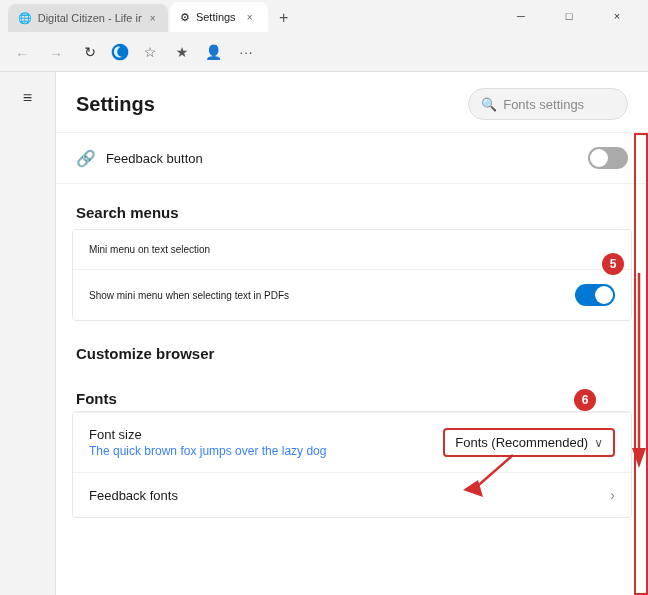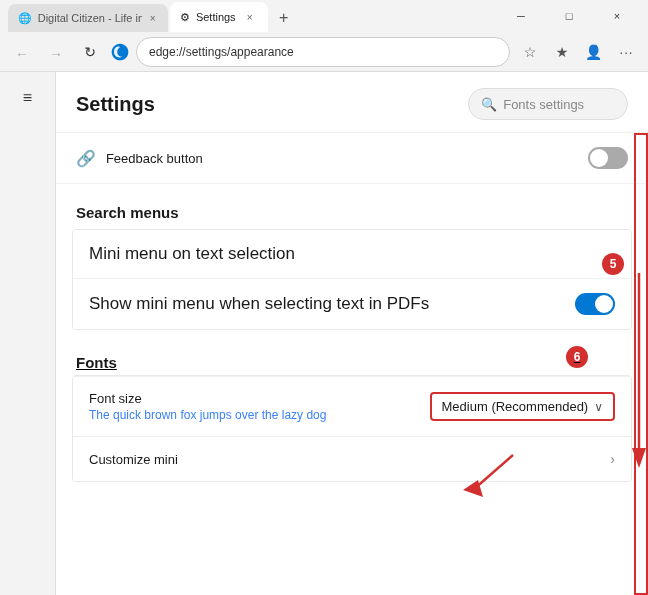--- a/index.html
+++ b/index.html
@@ -264,21 +264,21 @@
       align-items: center;
       justify-content: space-between;
       padding: 14px 16px;
       background: white;
     }
     .card-item + .card-item {
       border-top: 1px solid #f0f0f0;
       gap: 40px;
     }
     .card-item-label {
-      font-size: 17px;
+      font-size: 10px;
       color: #1a1a1a;
     }
 
     .font-size-dropdown {
       display: flex;
       align-items: center;
       border: 2px solid #d32f2f;
       border-radius: 4px;
       padding: 5px 10px;
       font-size: 13px;
@@ -358,23 +358,20 @@
 <div class="address-bar-row">
   <div class="nav-btn disabled">←</div>
   <div class="nav-btn disabled">→</div>
   <div class="nav-btn">↻</div>
   <div class="edge-logo">
     <svg width="20" height="20" viewBox="0 0 24 24" fill="none">
       <path d="M12 2C6.48 2 2 6.48 2 12s4.48 10 10 10 10-4.48 10-10S17.52 2 12 2z" fill="#0078d4"></path>
       <path d="M12 6c-2.8 2-4 5-3 8 1 2.5 3.5 4 6 3.5-1.5 1-4 1.5-6.5.5C5.5 16.5 4 13 5 9.5 6 6.5 9 4.5 12 6z" fill="white" opacity="0.9"></path>
     </svg>
   </div>
-  <div class="address-field">
-    <span class="address-text">edge://settings/appearance</span>
-  </div>
   <div class="toolbar-icons">
     <div class="toolbar-icon">☆</div>
     <div class="toolbar-icon">★</div>
     <div class="toolbar-icon">👤</div>
     <div class="toolbar-icon">···</div>
   </div>
 </div>
 
 <div class="main-layout">
 
@@ -422,45 +419,46 @@
           <span class="card-item-label">Mini menu on text selection</span>
         </div>
         <div class="card-item">
           <span class="card-item-label">Show mini menu when selecting text in PDFs</span>
           <div class="toggle toggle-on">
             <div class="toggle-knob"></div>
           </div>
         </div>
       </div>
 
-
-
-      <div style="display:flex; align-items:flex-start; justify-content:space-between; padding-right:20px; position:relative;text-decoration:underline;">
+      <div class="section-heading">Customize browser</div>
+
+
+      <div style="display:flex; align-items:flex-end; justify-content:space-between; padding-right:12px; position:relative;">
         <div class="section-heading" style="padding-bottom:4px;">Fonts</div>
 
         <div class="annotation-badge" style="position:relative; top:0; right:0; margin-right:40px; margin-top:12px;">
           <span>6</span>
         </div>
       </div>
 
       <div class="card-section">
 
         <div class="font-size-row">
           <div class="font-size-col">
             <span class="font-size-title">Font size</span>
             <span class="font-preview">The quick brown fox jumps over the lazy dog</span>
           </div>
           <div class="font-size-dropdown">
-            <span>Medium (Recommended)</span>
+            <span>Fonts (Recommended)</span>
             <span class="dropdown-arrow">∨</span>
           </div>
         </div>
 
         <div class="nav-item" style="border-top:1px solid #f0f0f0;">
-          <span class="nav-item-label">Customize mini</span>
+          <span class="nav-item-label">Feedback fonts</span>
           <span class="nav-chevron">›</span>
         </div>
       </div>
 
       <svg style="position:absolute; right:115px; bottom:90px; z-index:15; pointer-events:none;" width="80" height="60">
         <line x1="60" y1="10" x2="20" y2="45" stroke="#d32f2f" stroke-width="2.5"></line>
         <polygon points="10,45 25,35 30,52" fill="#d32f2f"></polygon>
       </svg>
 
     </div>

